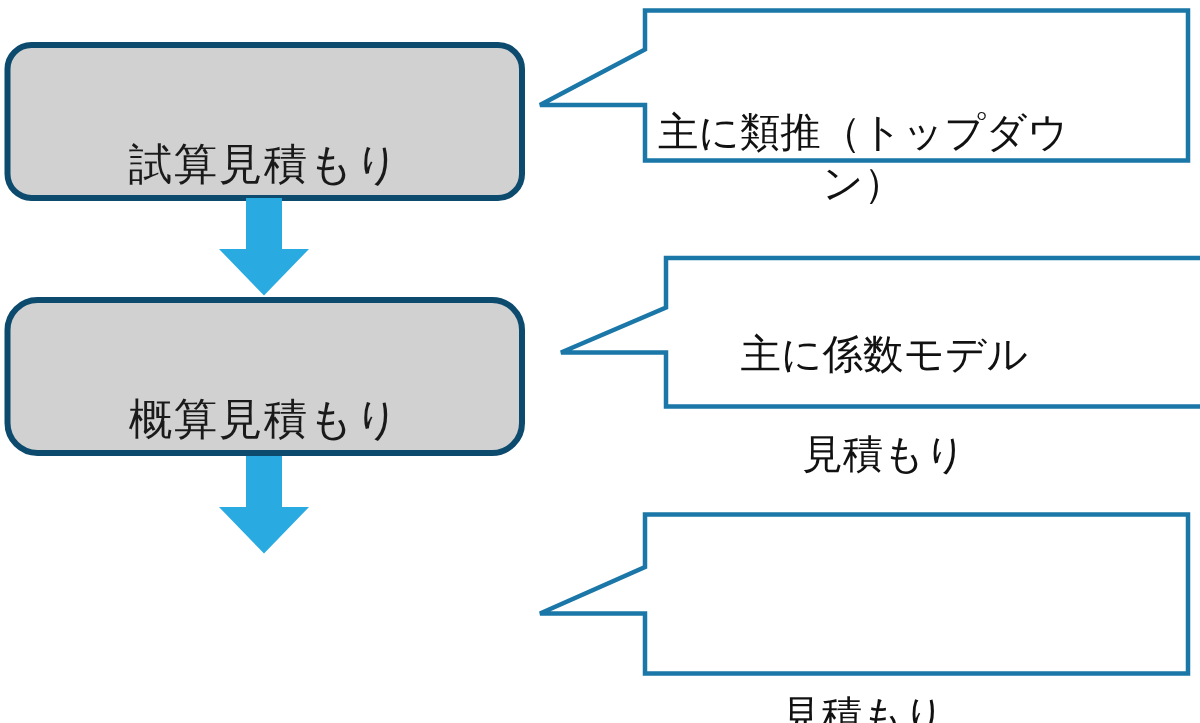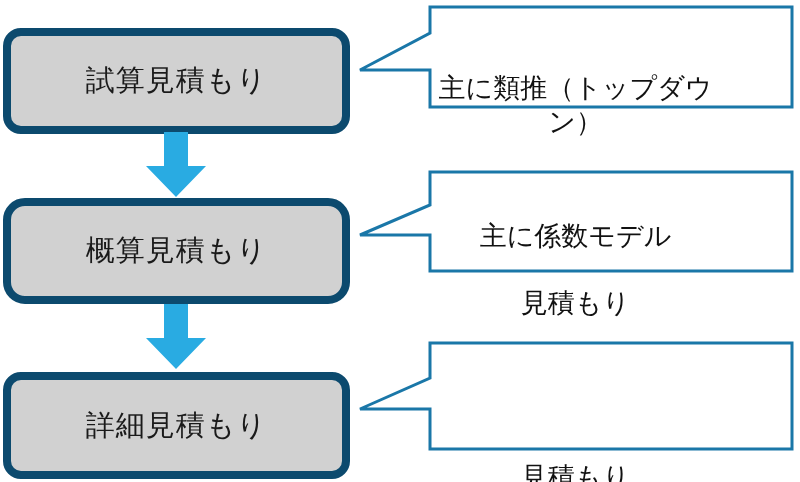--- a/index.html
+++ b/index.html
@@ -16,24 +16,24 @@
     height: 482px;
     background: #ffffff;
     overflow: hidden;
   }
 
   
   .stage-box {
     position: absolute;
     box-sizing: border-box;
     background: #d1d1d1;
-    border: 8px solid #0c4a6e;
+    border: 4px solid #0c4a6e;
     border-radius: 18px;
     display: flex;
-    align-items: center;
+    align-items: flex-end;
     justify-content: center;
   }
   .stage-label {
     font-size: 29px;
     color: #1a1a1a;
     letter-spacing: 1px;
     white-space: nowrap;
     font-weight: 500;
   }
 
@@ -67,21 +67,21 @@
     width: 295px;
     text-align: center;
     font-size: 27px;
     line-height: 1.24;
     color: #111111;
     white-space: pre-line;
     font-weight: 500;
   }
 
   #callout-1 { left: 358px; top: 6px;   height: 103px; }
-  #callout-2 { left: 358px; top: 171px; height: 102px; }
+  #callout-2 { left: 372px; top: 171px; height: 102px; }
   #callout-3 { left: 358px; top: 342px; height: 109px; }
 
   #callout-1 .callout-text { top: 33px; }
   #callout-2 .callout-text { top: 16px; }
   #callout-3 .callout-text { top: 19px; }
 </style>
 </head>
 <body>
 
 <div id="canvas">
@@ -99,23 +99,20 @@
   <div class="stage-box" id="stage-2">
     <span class="stage-label">概算見積もり</span>
   </div>
 
   <div class="flow-arrow" id="arrow-2">
     <svg width="62" height="66" viewBox="0 0 62 66" xmlns="http://www.w3.org/2000/svg">
       <polygon points="19,0 43,0 43,34 61,34 31,65 1,34 19,34" fill="#29abe2"></polygon>
     </svg>
   </div>
 
-  <div class="stage-box" id="stage-3">
-    <span class="stage-label">詳細見積もり</span>
-  </div>
 
   <div class="callout" id="callout-1">
     <svg width="438" height="103" viewBox="0 0 438 103" xmlns="http://www.w3.org/2000/svg">
       <path d="M72 1 L434 1 L434 101 L72 101 L72 64 L2 64 L72 27 Z" fill="#ffffff" stroke="#1a77a8" stroke-width="3" stroke-linejoin="miter"></path>
     </svg>
     <div class="callout-text">
       <span>主に類推（トップダウン）</span><br>
       <span>見積もり</span>
     </div>
   </div>

